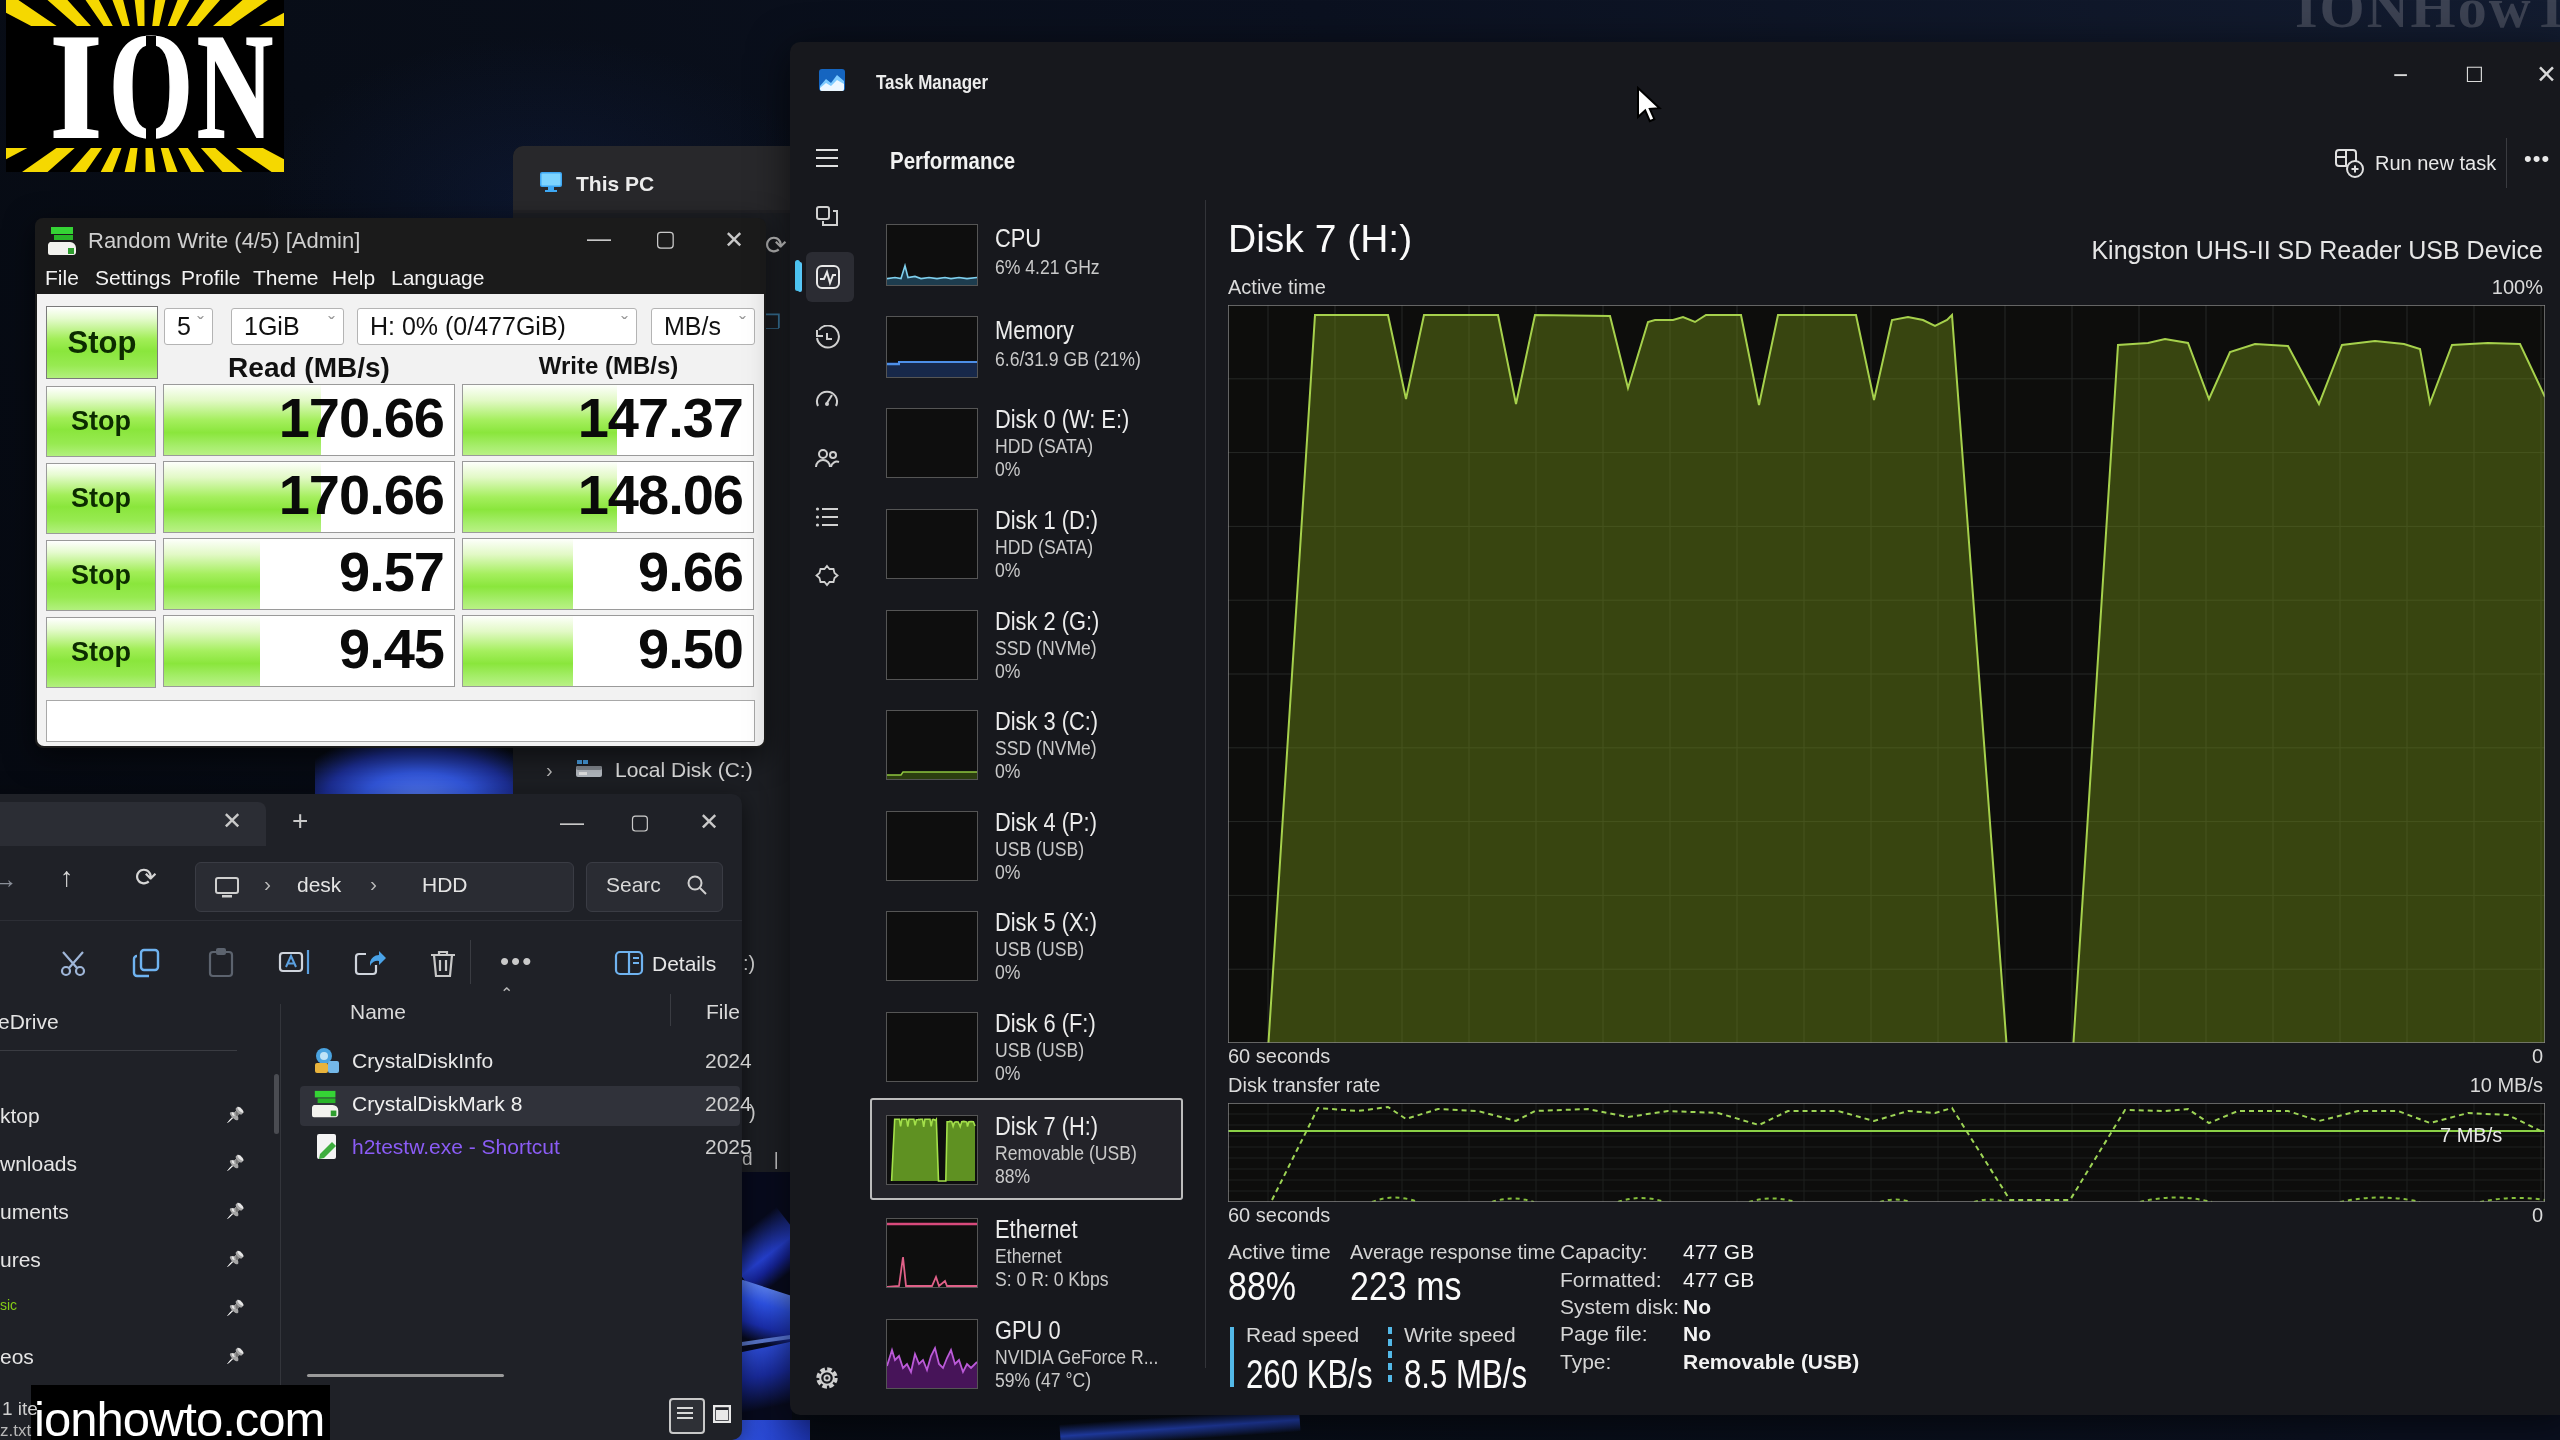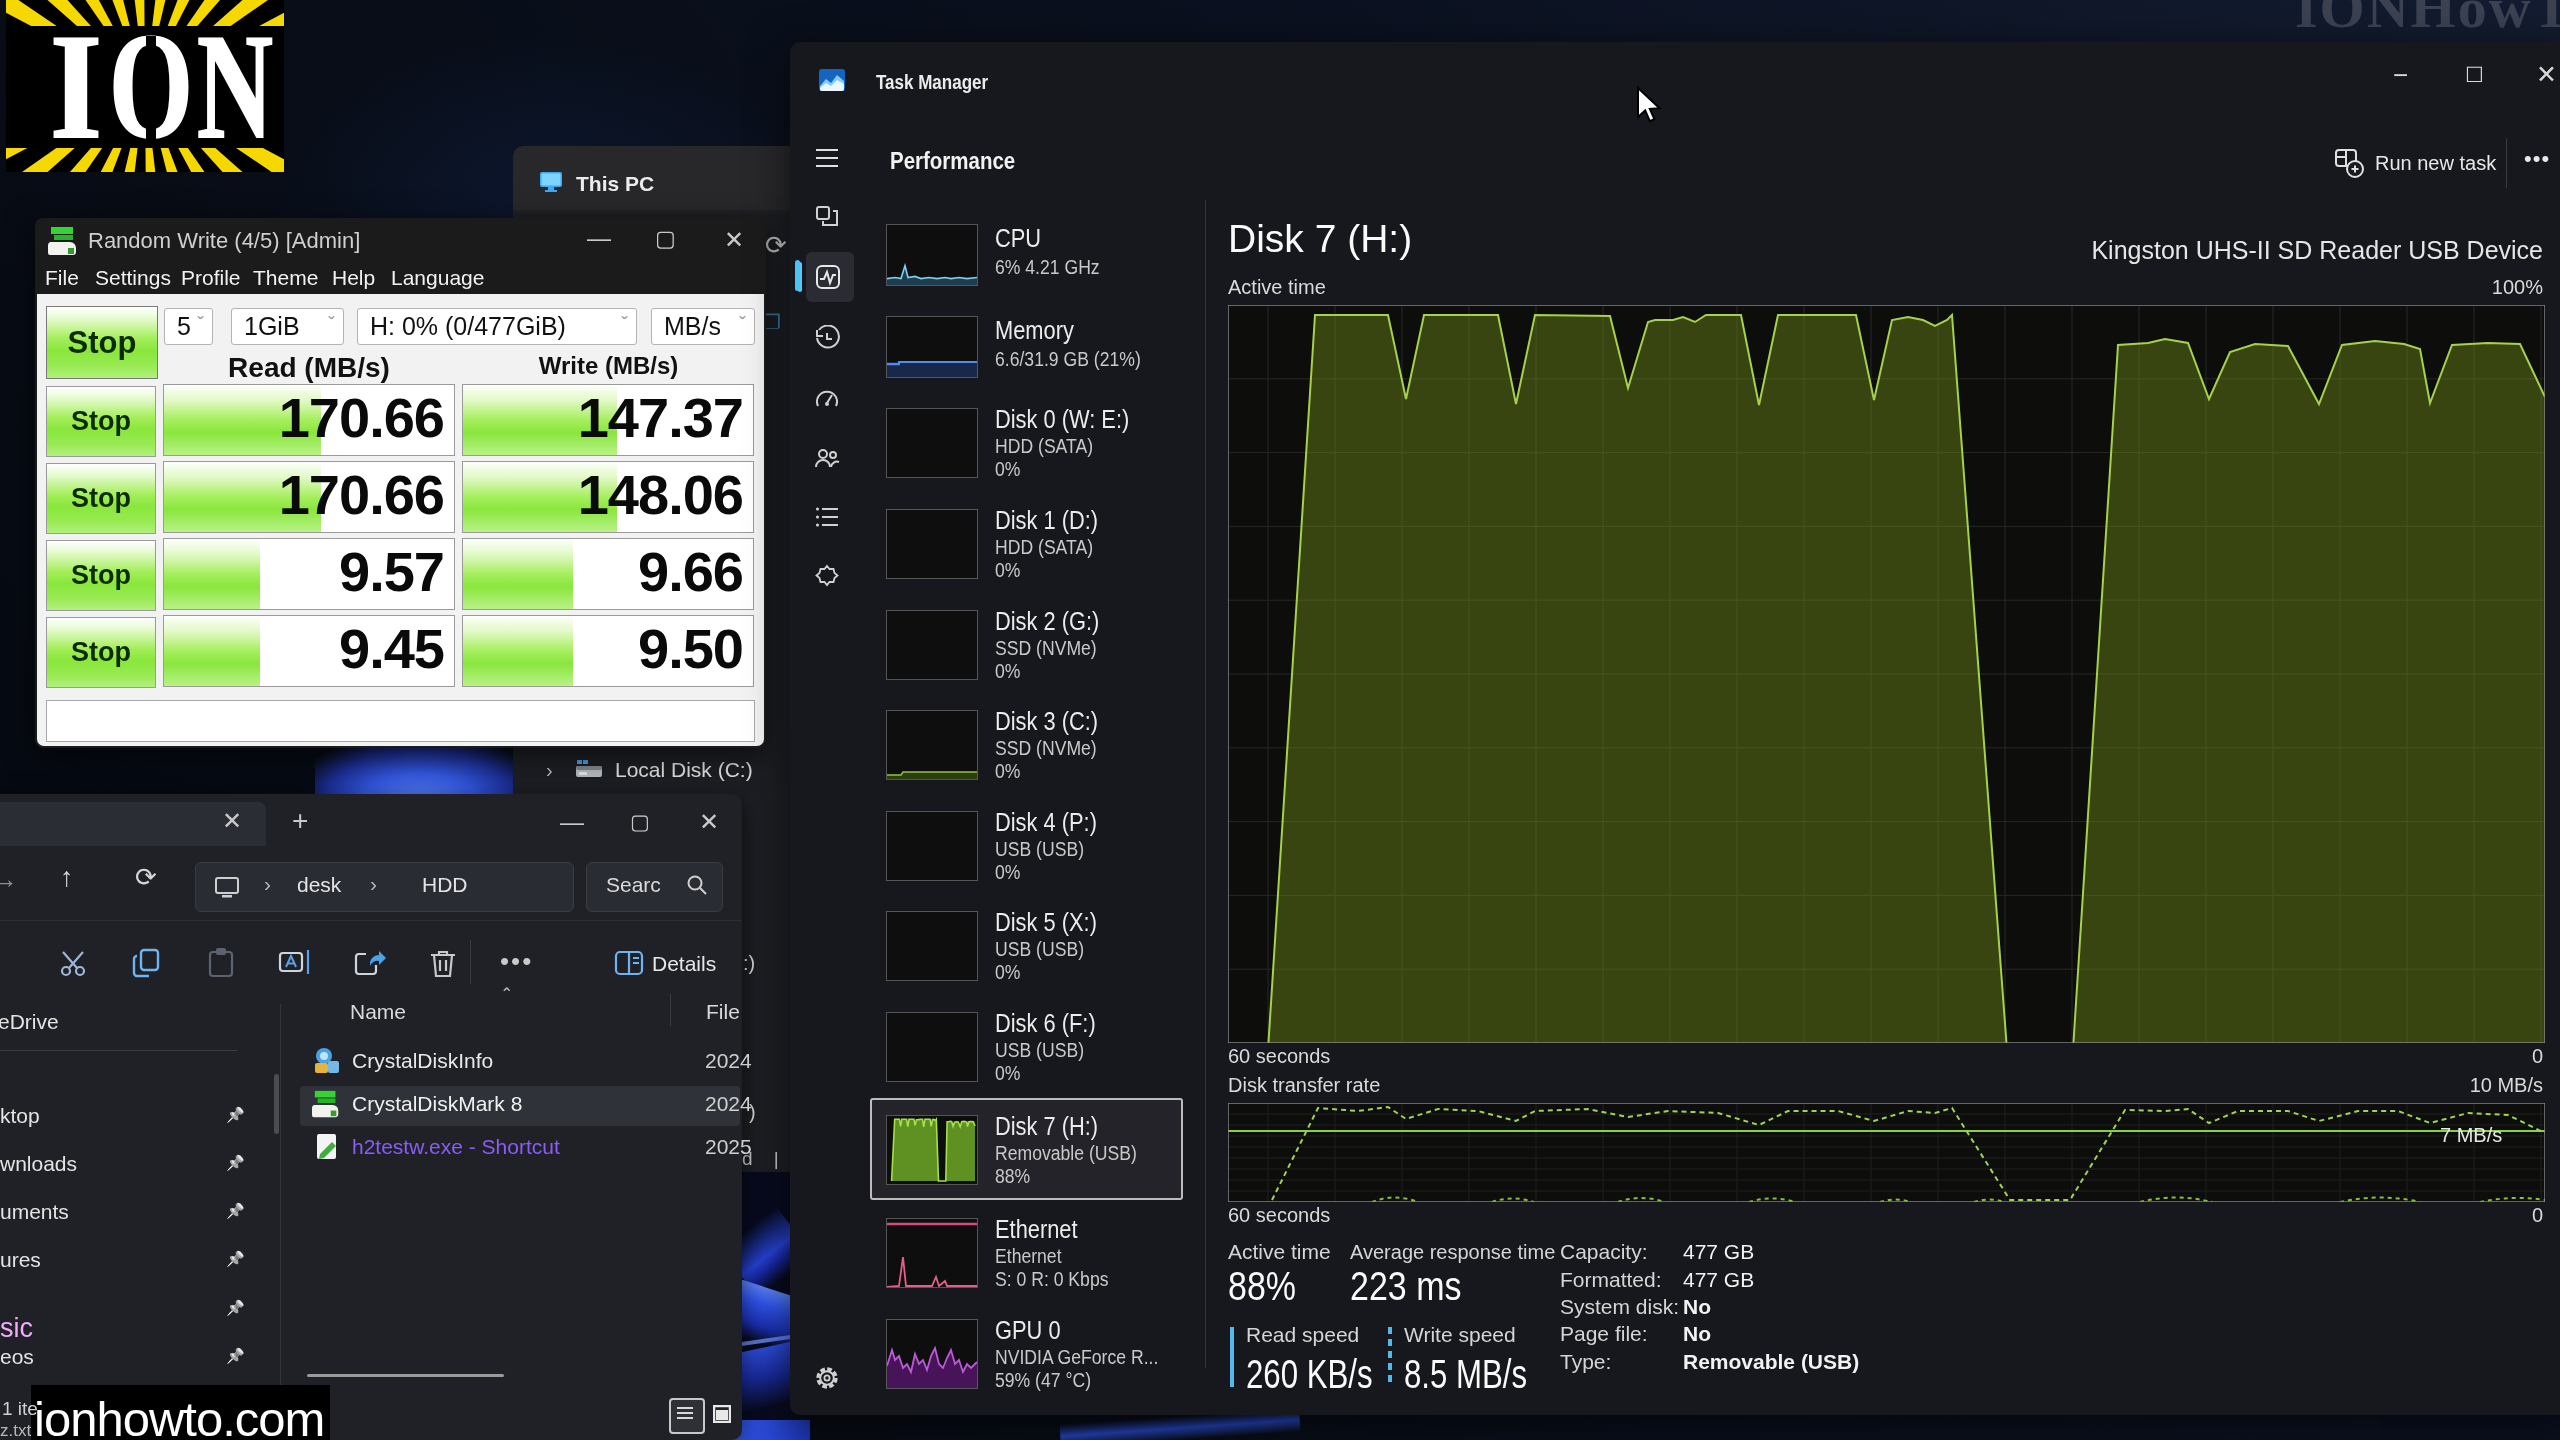--- a/index.html
+++ b/index.html
@@ -229,21 +229,21 @@
       <line x1="19" y1="15" x2="25" y2="15" stroke="#6fb3f0" stroke-width="2"></line>
     </svg>
     <div class="txt" style="left:730px;top:158px;font-size:21px;color:#e6e6e6;text-align:right;">Details</div>
 
     <div class="txt" style="left:76px;top:216px;font-size:21px;color:#e4e4e4;">eDrive</div>
     <div class="abs" style="left:78px;top:256px;width:237px;height:1px;background:#3a3c42;"></div>
     <div class="txt" style="left:78px;top:310px;font-size:21px;color:#e4e4e4;">ktop</div>
     <div class="txt" style="left:78px;top:358px;font-size:21px;color:#e4e4e4;">wnloads</div>
     <div class="txt" style="left:78px;top:406px;font-size:21px;color:#e4e4e4;">uments</div>
     <div class="txt" style="left:78px;top:454px;font-size:21px;color:#e4e4e4;">ures</div>
-    <div class="txt" style="left:78px;top:503px;font-size:27px;color:#f0abfc;margin-top:16px;">sic</div>
+    <div class="txt" style="left:78px;top:503px;font-size:14px;color:#84cc16;">sic</div>
     <div class="txt" style="left:78px;top:551px;font-size:21px;color:#e4e4e4;">eos</div>
     <div class="pin" style="top:312px;"></div>
       <div class="pin" style="top:360px;"></div>
     <div class="pin" style="top:408px;"></div>
       <div class="pin" style="top:456px;"></div>
     <div class="pin" style="top:505px;"></div>
       <div class="pin" style="top:553px;"></div>
     <div class="abs" style="left:358px;top:210px;width:1px;height:436px;background:#33353b;"></div>
     <div class="abs" style="left:352px;top:280px;width:5px;height:60px;background:#4a4c52;border-radius:3px;"></div>
 

